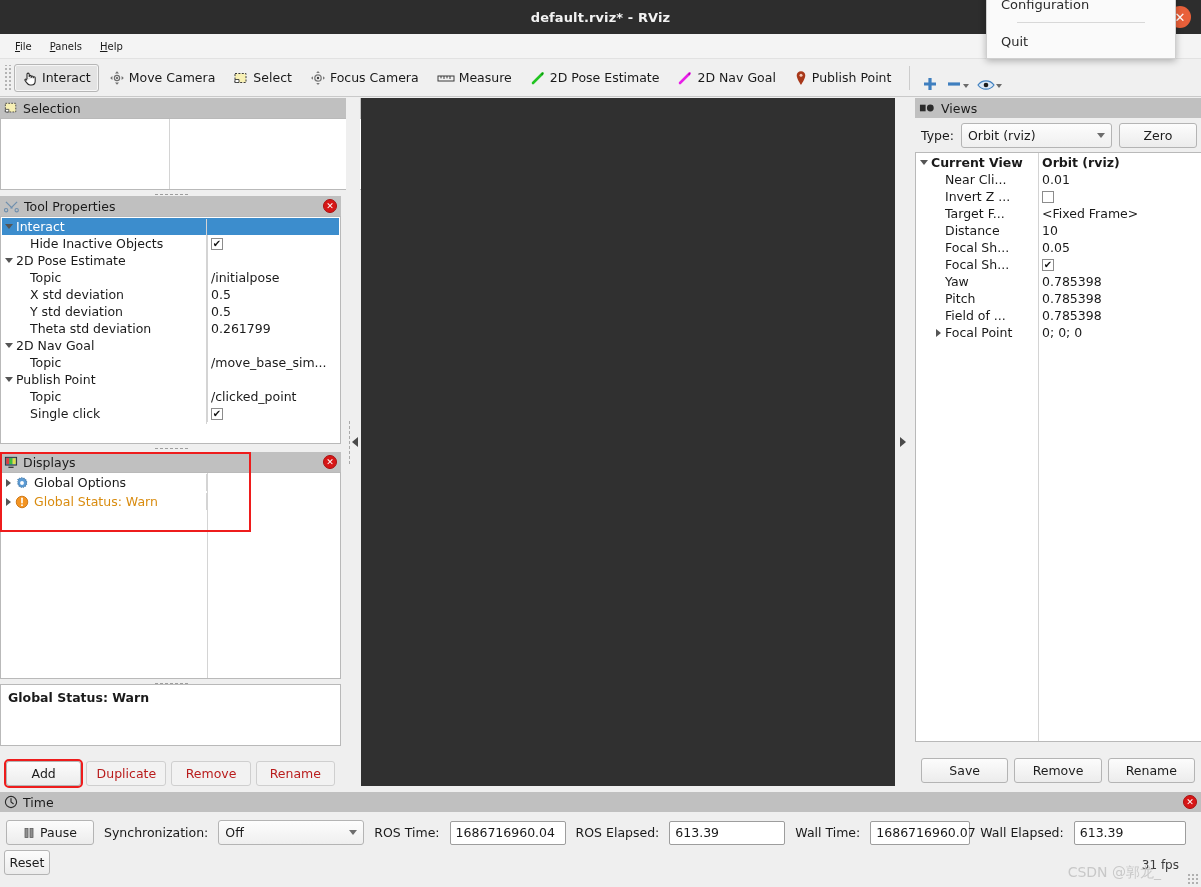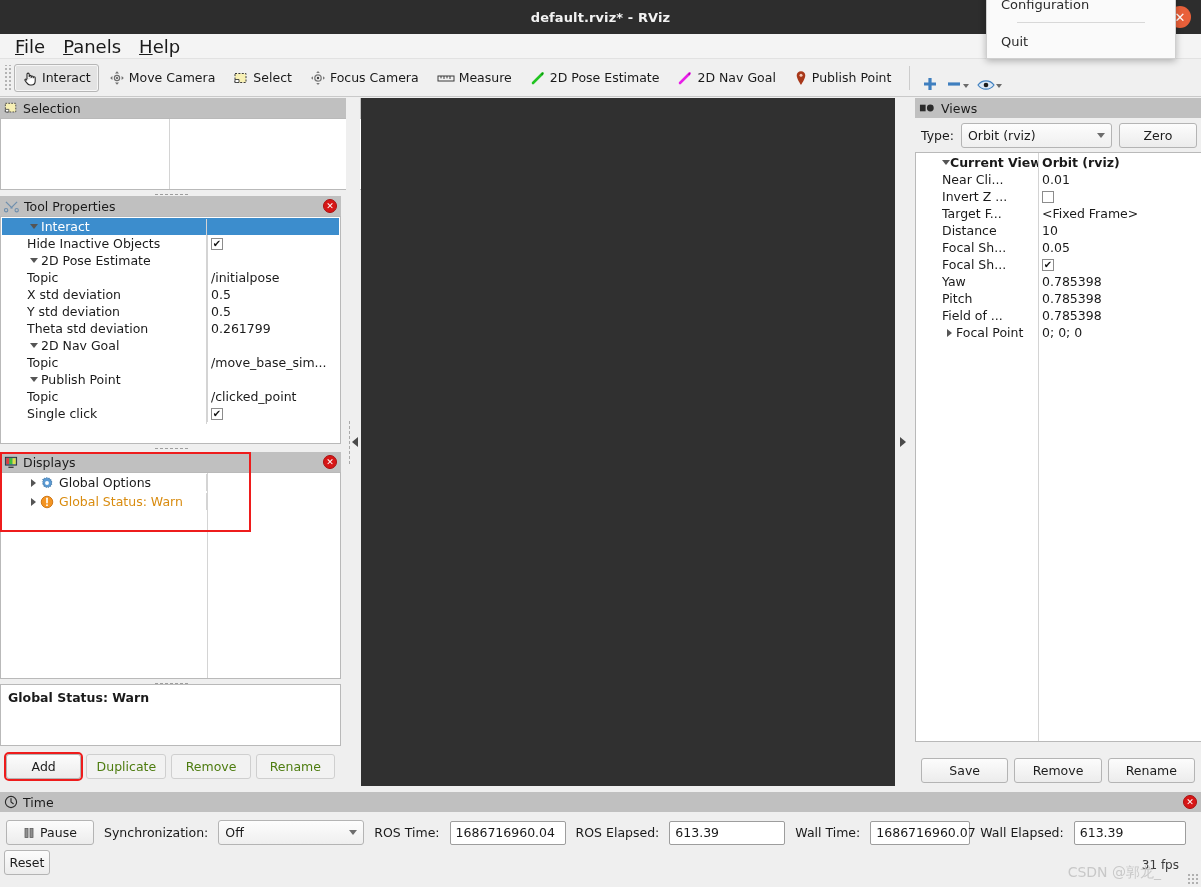--- a/index.html
+++ b/index.html
@@ -26,21 +26,21 @@
   .winbtn.min::after { content:""; position:absolute; left:1px; top:7px; width:12px; height:1.5px; background:#bdbdbd; }
   .winbtn.max::after { content:""; position:absolute; left:1px; top:1px; width:11px; height:11px; border:1.6px solid #bdbdbd; }
   .winbtn.close { width: 22px; height: 22px; border-radius: 50%; background:#e9603a; display:flex; align-items:center; justify-content:center; color:#fff; font-size:13px; line-height:1; }
 
   
   .menubar {
     position: absolute; left: 0; top: 34px; width: 1201px; height: 25px;
     background: #f4f4f4; display: flex; align-items: center; padding-left: 6px;
     border-bottom: 1px solid #e2e2e2;
   }
-  .menuitem { padding: 2px 9px; font-size: 18px; }
+  .menuitem { padding: 2px 9px; font-size: 10px; }
   .menuitem u { text-decoration: underline; }
 
   
   .toolbar {
     position: absolute; left: 0; top: 59px; width: 1201px; height: 38px;
     background: #f0f0f0; display: flex; align-items: center;
     border-bottom: 1px solid #c9c9c9;
   }
   .grip { width: 9px; height: 26px; margin: 0 2px 0 3px;
     background-image: radial-gradient(#b4b4b4 40%, transparent 41%);
@@ -68,21 +68,21 @@
     display: flex; align-items: center; justify-content: center; font-weight: bold;
     border: 1px solid #a81010;
   }
   .pbody { background: #ffffff; border: 1px solid #b9b9b9; }
   .splitgrip { height: 7px; background: #efefef; display:flex; align-items:center; justify-content:center; }
   .splitgrip::after { content:""; width:34px; height:3px;
     background-image: radial-gradient(#9e9e9e 40%, transparent 41%); background-size:5px 3px; }
 
   
   .prow { display: flex; height: 17px; align-items: center; font-size: 12.5px; }
-  .prow .lcol { width: 205px; display: flex; align-items: center; overflow: hidden; white-space: nowrap; padding-left: 25px; }
+  .prow .lcol { width: 205px; display: flex; align-items: center; overflow: hidden; white-space: nowrap; }
   .prow .rcol { flex: 1; padding-left: 3px; border-left: 1px solid #d4d4d4; height: 17px; display:flex; align-items:center; overflow:hidden; white-space:nowrap;}
   .prow.sel { background: #3c8dcd; color: #fff; }
   .prow.sel .rcol { border-left-color: #3c8dcd; }
   .twist { width: 14px; display: flex; align-items: center; justify-content: center; }
   .twist.open::after { content:""; width:0;height:0;border-left:4px solid transparent;border-right:4px solid transparent;border-top:5px solid #555; }
   .twist.closed::after { content:""; width:0;height:0;border-top:4px solid transparent;border-bottom:4px solid transparent;border-left:5px solid #555; }
   .chk { width: 12px; height: 12px; border: 1px solid #8c8c8c; background: #fff; display:inline-flex;
          align-items:center; justify-content:center; font-size:10px; line-height:1; color:#111; }
 
   .indent1 { padding-left: 14px; }
@@ -95,21 +95,21 @@
   .vsplit .arr { width:0;height:0;margin-left:1px; }
   .arr-left { border-top:5px solid transparent;border-bottom:5px solid transparent;border-right:6px solid #4a4a4a; }
   .arr-right { border-top:5px solid transparent;border-bottom:5px solid transparent;border-left:6px solid #4a4a4a; }
 
   
   .btn {
     height: 25px; padding: 0 12px; background: linear-gradient(#fcfcfc,#ececec);
     border: 1px solid #b4b4b4; border-radius: 3px; font-size: 12.5px; color: #1c1c1c;
     display: inline-flex; align-items: center; justify-content: center;
   }
-  .btn.disabled { color: #4d7c0f; background: #f2f2f2; border-color: #cfcfcf; }
+  .btn.disabled { color: #b91c1c; background: #f2f2f2; border-color: #cfcfcf; }
   .redbox { outline: 2px solid #ee1c1c; outline-offset: 0px; }
 
   .combo {
     height: 25px; background: linear-gradient(#fdfdfd,#efefef); border: 1px solid #b4b4b4;
     border-radius: 3px; display: flex; align-items: center; padding: 0 6px; font-size: 12.5px;
     position: relative;
   }
   .combo .cv { flex: 1; white-space: nowrap; overflow: hidden; }
   .combo .carr { width:0;height:0;border-left:4.5px solid transparent;border-right:4.5px solid transparent;border-top:5px solid #6d6d6d; }
 
@@ -425,21 +425,21 @@
       <div style="position:absolute; left:-1px; top:-21px; width:251px; height:80px; border:2px solid #ee1c1c; pointer-events:none;"></div>
     </div>
   </div>
 
   <div class="splitgrip" style="position:absolute; left:0; top:680px; width:341px;"></div>
 
   <div class="pbody" style="position:absolute; left:0; top:684px; width:341px; height:62px; padding:5px 7px;">
     <div style="font-weight:bold;">Global Status: Warn</div>
   </div>
 
-  <div style="position:absolute; left:0; top:754px; width:341px; height:32px; display:flex; align-items:flex-start; gap:5px; padding:0 6px;">
+  <div style="position:absolute; left:0; top:754px; width:341px; height:32px; display:flex; align-items:flex-end; gap:5px; padding:0 6px;">
     <div class="btn redbox" style="width:76px;">Add</div>
     <div class="btn disabled" style="width:80px;">Duplicate</div>
     <div class="btn disabled" style="width:80px;">Remove</div>
     <div class="btn disabled" style="width:80px;">Rename</div>
   </div>
 
   <div class="vsplit" style="left:346px; top:98px; height:688px;">
     <div class="dots"></div>
     <div class="arr arr-left"></div>
   </div>

